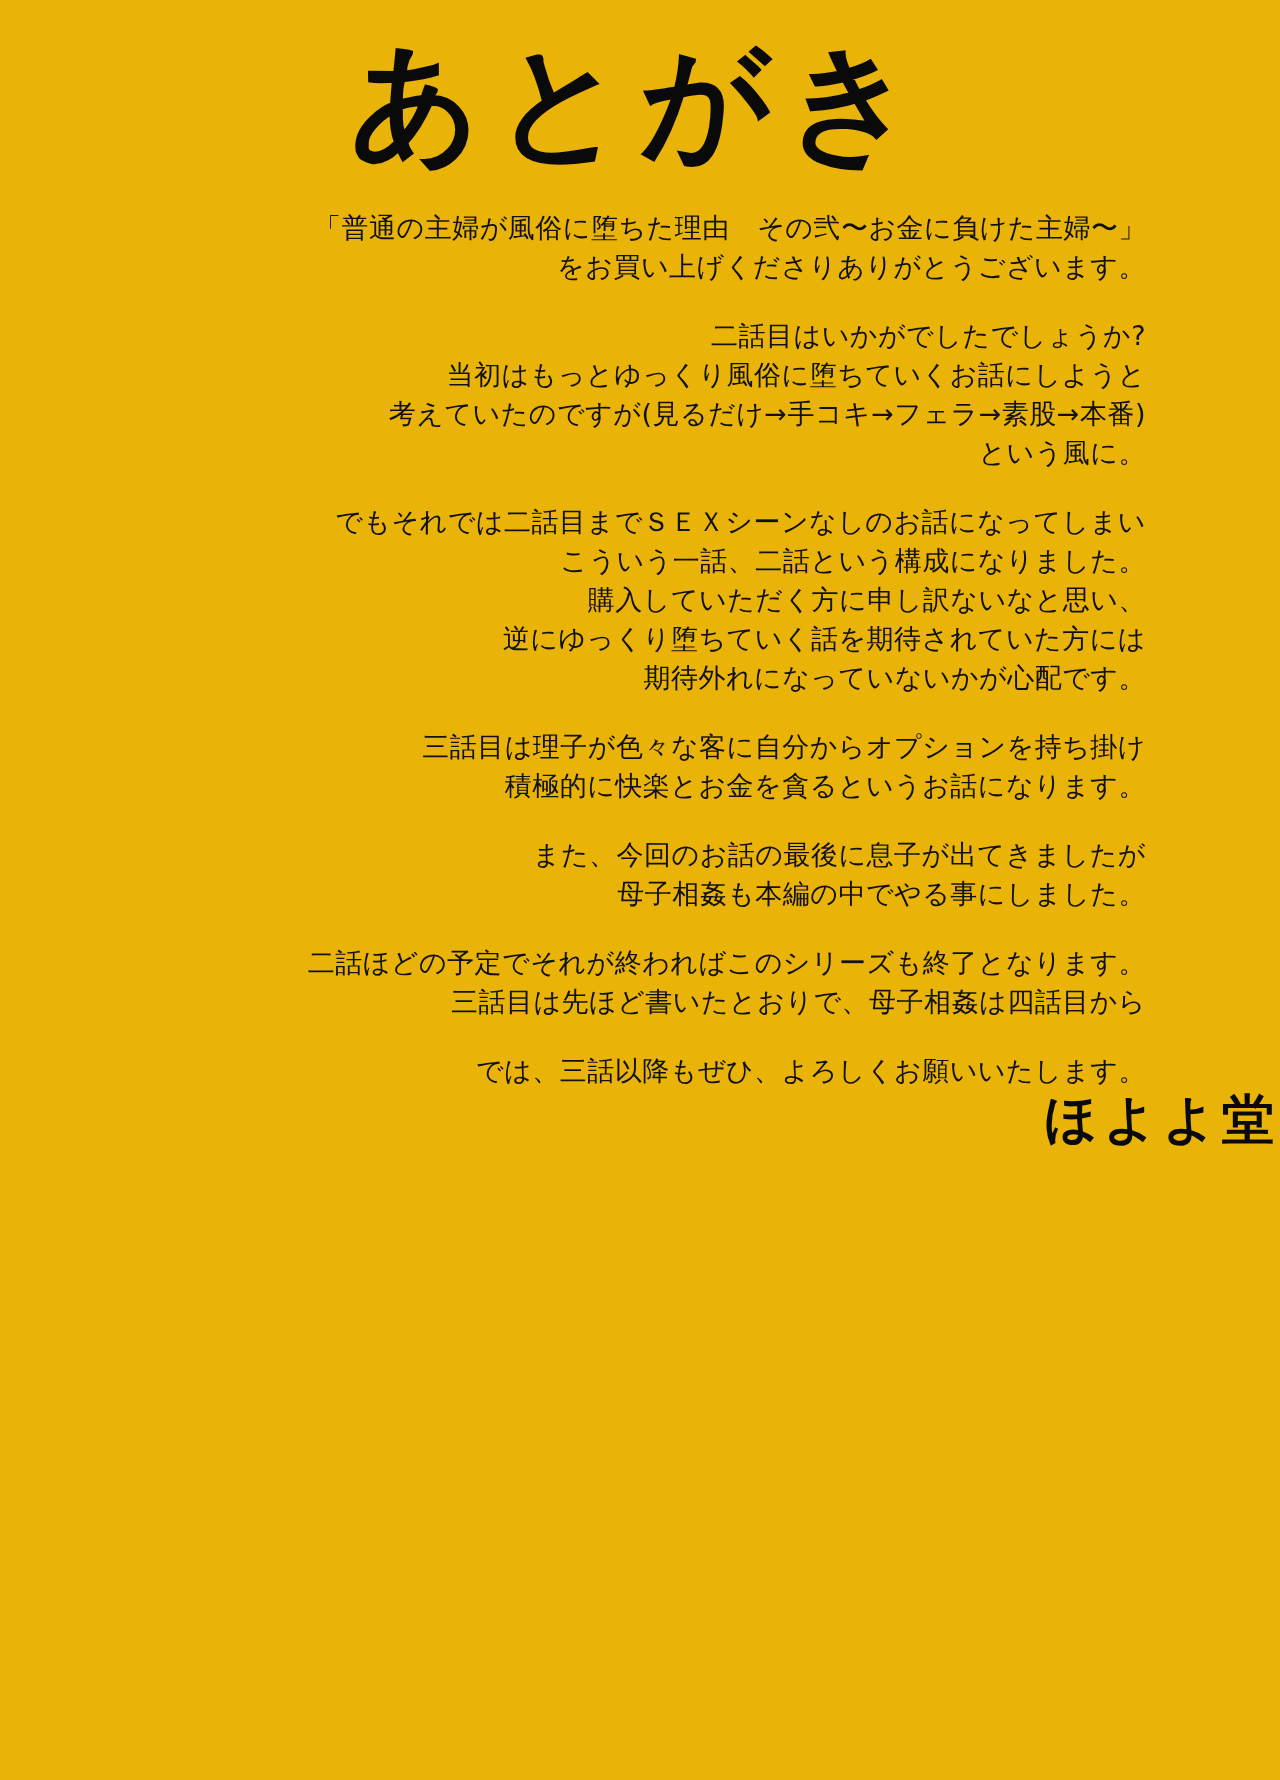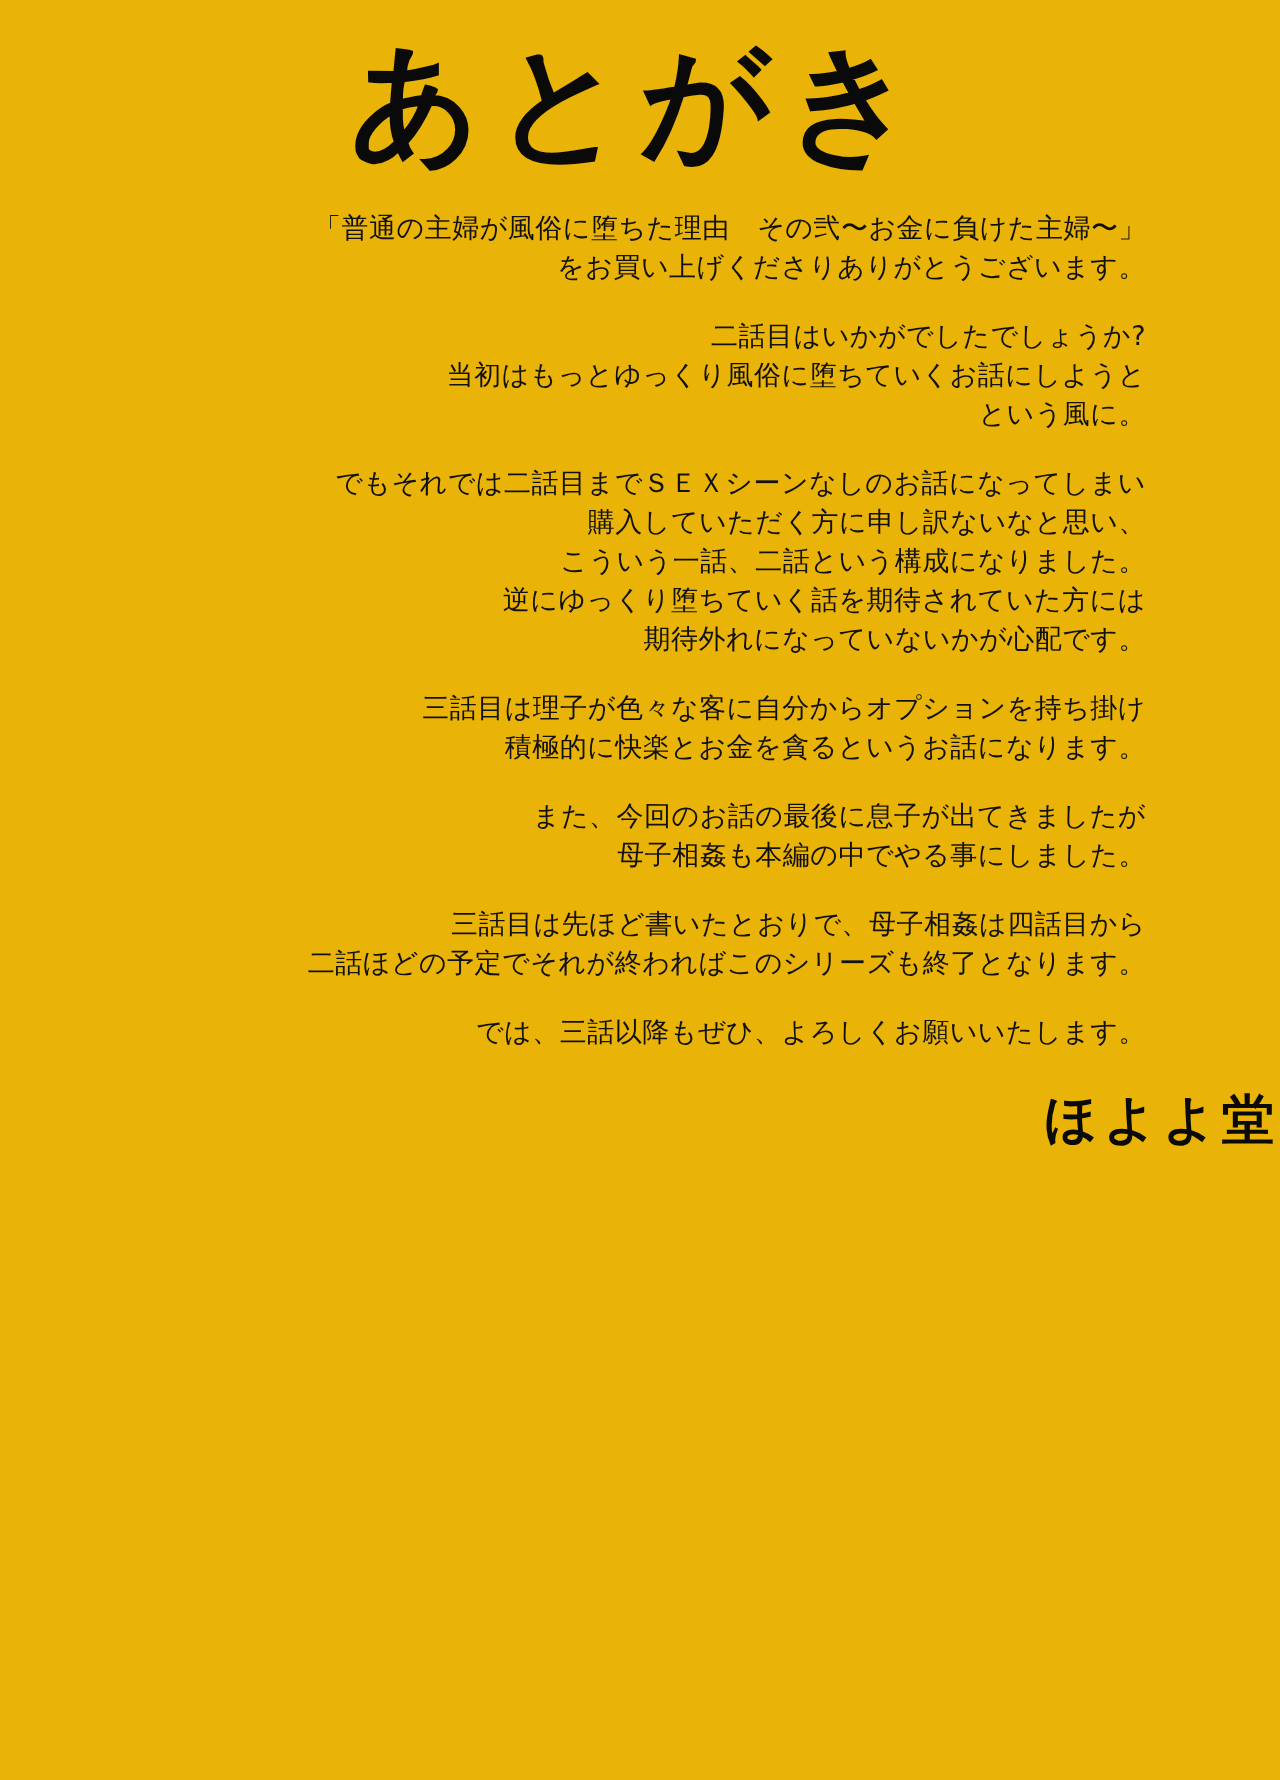--- a/index.html
+++ b/index.html
@@ -81,44 +81,45 @@
   <div class="body-text">
 
     <p class="para">
       <span class="line">「普通の主婦が風俗に堕ちた理由　その弐〜お金に負けた主婦〜」</span>
       <span class="line">をお買い上げくださりありがとうございます。</span>
     </p>
 
     <p class="para">
       <span class="line">二話目はいかがでしたでしょうか?</span>
       <span class="line">当初はもっとゆっくり風俗に堕ちていくお話にしようと</span>
+      <span class="line">考えていたのですが(見るだけ→手コキ→フェラ→素股→本番)</span>
       <span class="line">という風に。</span>
     </p>
 
     <p class="para">
       <span class="line">でもそれでは二話目までＳＥＸシーンなしのお話になってしまい</span>
+      <span class="line">こういう一話、二話という構成になりました。</span>
       <span class="line">購入していただく方に申し訳ないなと思い、</span>
-      <span class="line">こういう一話、二話という構成になりました。</span>
       <span class="line">逆にゆっくり堕ちていく話を期待されていた方には</span>
       <span class="line">期待外れになっていないかが心配です。</span>
     </p>
 
     <p class="para">
       <span class="line">三話目は理子が色々な客に自分からオプションを持ち掛け</span>
       <span class="line">積極的に快楽とお金を貪るというお話になります。</span>
     </p>
 
     <p class="para">
       <span class="line">また、今回のお話の最後に息子が出てきましたが</span>
       <span class="line">母子相姦も本編の中でやる事にしました。</span>
     </p>
 
     <p class="para">
+      <span class="line">二話ほどの予定でそれが終わればこのシリーズも終了となります。</span>
       <span class="line">三話目は先ほど書いたとおりで、母子相姦は四話目から</span>
-      <span class="line">二話ほどの予定でそれが終わればこのシリーズも終了となります。</span>
     </p>
 
     <p class="para">
       <span class="line">では、三話以降もぜひ、よろしくお願いいたします。</span>
     </p>
 
   </div>
 
   <div class="signature">ほよよ堂</div>
 

